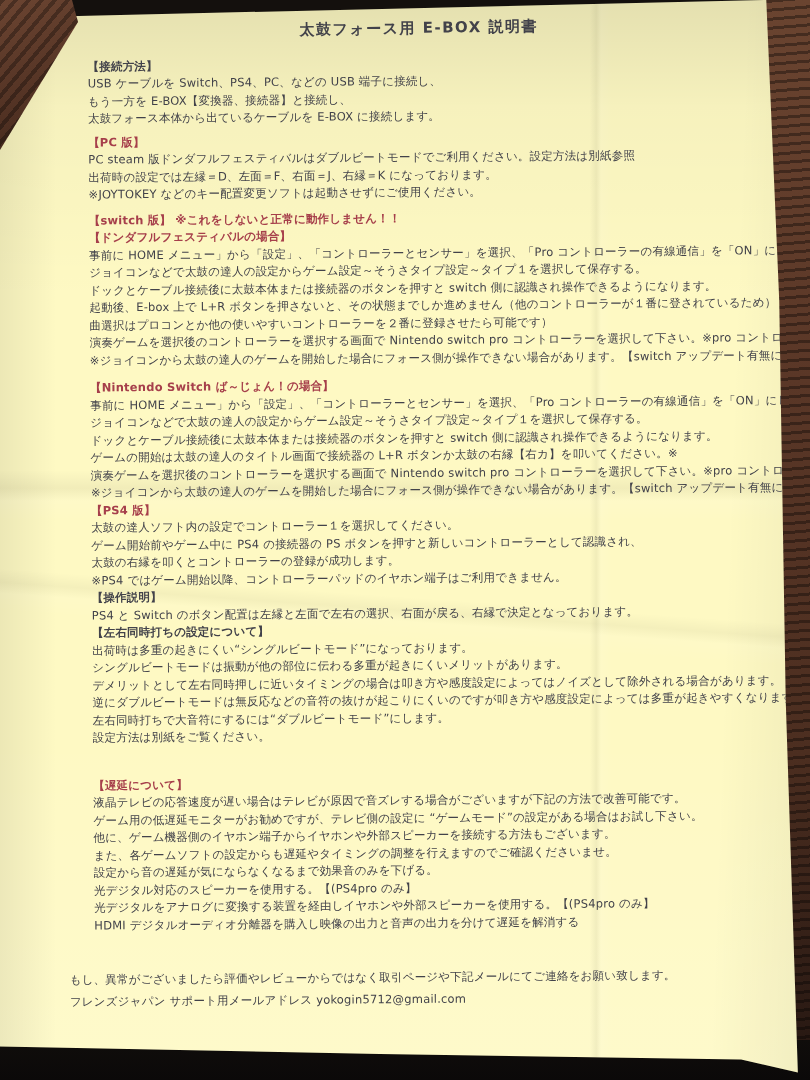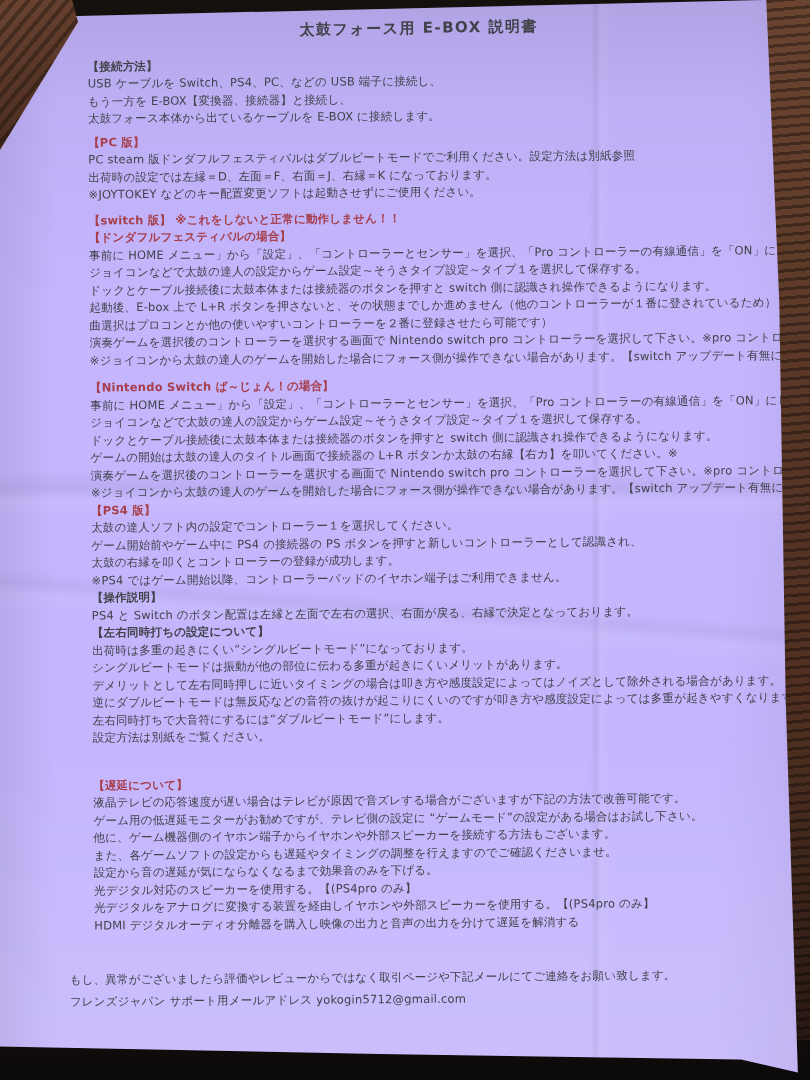--- a/index.html
+++ b/index.html
@@ -23,21 +23,21 @@
       repeating-linear-gradient(130deg, rgba(0,0,0,0.3) 0 4px, rgba(0,0,0,0) 4px 10px),
       linear-gradient(160deg,#6b4431 0%,#4f3022 60%,#2a1a12 100%);
   }
   .wood-bottom{
     position:absolute;left:0;bottom:0;width:100%;height:40px;
     background:linear-gradient(180deg,#100d0b,#0b0909);
   }
   
   .paper{
     position:absolute;inset:0;
-    background:#c4b5fd;
+    background:#fef9c3;
     clip-path:polygon(8.4% 1.5%, 94.6% 0%, 96.2% 27.8%, 97.0% 64.8%, 98.5% 99.3%, 91.5% 98.1%, 46.9% 97.6%, 0% 96.9%, 0% 12.5%);
   }
   .paper::before{ 
     content:"";position:absolute;inset:0;pointer-events:none;
     background:
       linear-gradient(180deg, rgba(0,0,0,0.10) 0%, rgba(0,0,0,0.03) 10%, rgba(0,0,0,0) 28%),
       linear-gradient(90deg, rgba(0,0,0,0.07) 0%, rgba(0,0,0,0) 7%),
       linear-gradient(90deg, rgba(0,0,0,0) 72.8%, rgba(0,0,0,0.05) 73.6%, rgba(255,255,255,0.07) 74.2%, rgba(0,0,0,0) 75.6%),
       linear-gradient(180deg, rgba(0,0,0,0) 43.5%, rgba(0,0,0,0.05) 45.2%, rgba(255,255,255,0.07) 46.4%, rgba(0,0,0,0) 48.2%),
       linear-gradient(184deg, rgba(0,0,0,0) 55%, rgba(0,0,0,0.04) 56.2%, rgba(255,255,255,0.06) 57.2%, rgba(0,0,0,0) 58.8%),

